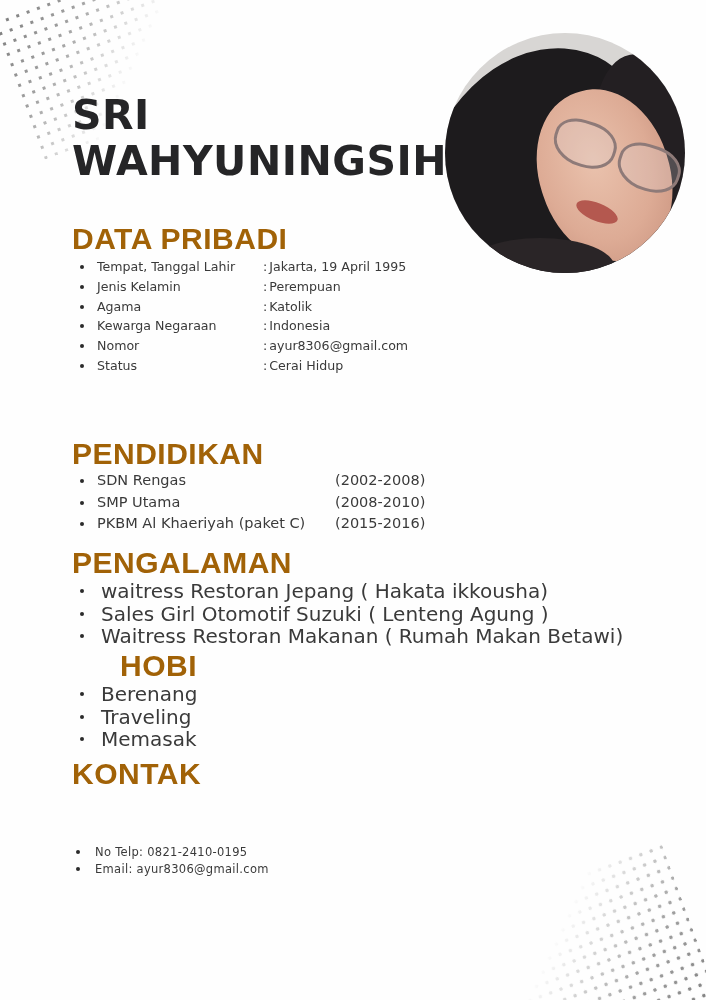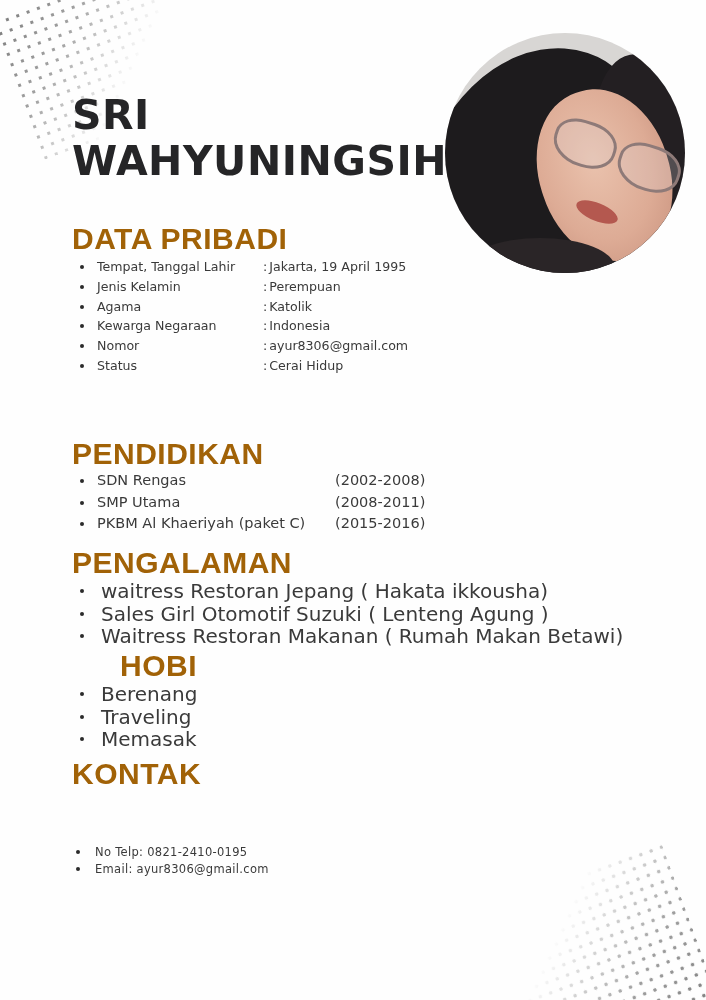--- a/index.html
+++ b/index.html
@@ -118,21 +118,21 @@
   <li><span class="lbl">Jenis Kelamin</span><span class="sep">:</span><span>Perempuan</span></li>
   <li><span class="lbl">Agama</span><span class="sep">:</span><span>Katolik</span></li>
   <li><span class="lbl">Kewarga Negaraan</span><span class="sep">:</span><span>Indonesia</span></li>
   <li><span class="lbl">Nomor</span><span class="sep">:</span><span>ayur8306@gmail.com</span></li>
   <li><span class="lbl">Status</span><span class="sep">:</span><span>Cerai Hidup</span></li>
 </ul>
 
 <div class="section-title" style="top:437px;">PENDIDIKAN</div>
 <ul class="list pend" style="top:470px;">
   <li><span class="lbl">SDN Rengas</span><span>(2002-2008)</span></li>
-  <li><span class="lbl">SMP Utama</span><span>(2008-2011)</span></li>
+  <li><span class="lbl">SMP Utama</span><span>(2008-2010)</span></li>
   <li><span class="lbl">PKBM Al Khaeriyah (paket C)</span><span>(2015-2016)</span></li>
 </ul>
 
 <div class="section-title" style="top:546px;">PENGALAMAN</div>
 <ul class="list peng" style="top:580px;">
   <li>waitress Restoran Jepang ( Hakata ikkousha)</li>
   <li>Sales Girl Otomotif Suzuki ( Lenteng Agung )</li>
   <li>Waitress Restoran Makanan ( Rumah Makan Betawi)</li>
 </ul>
 

